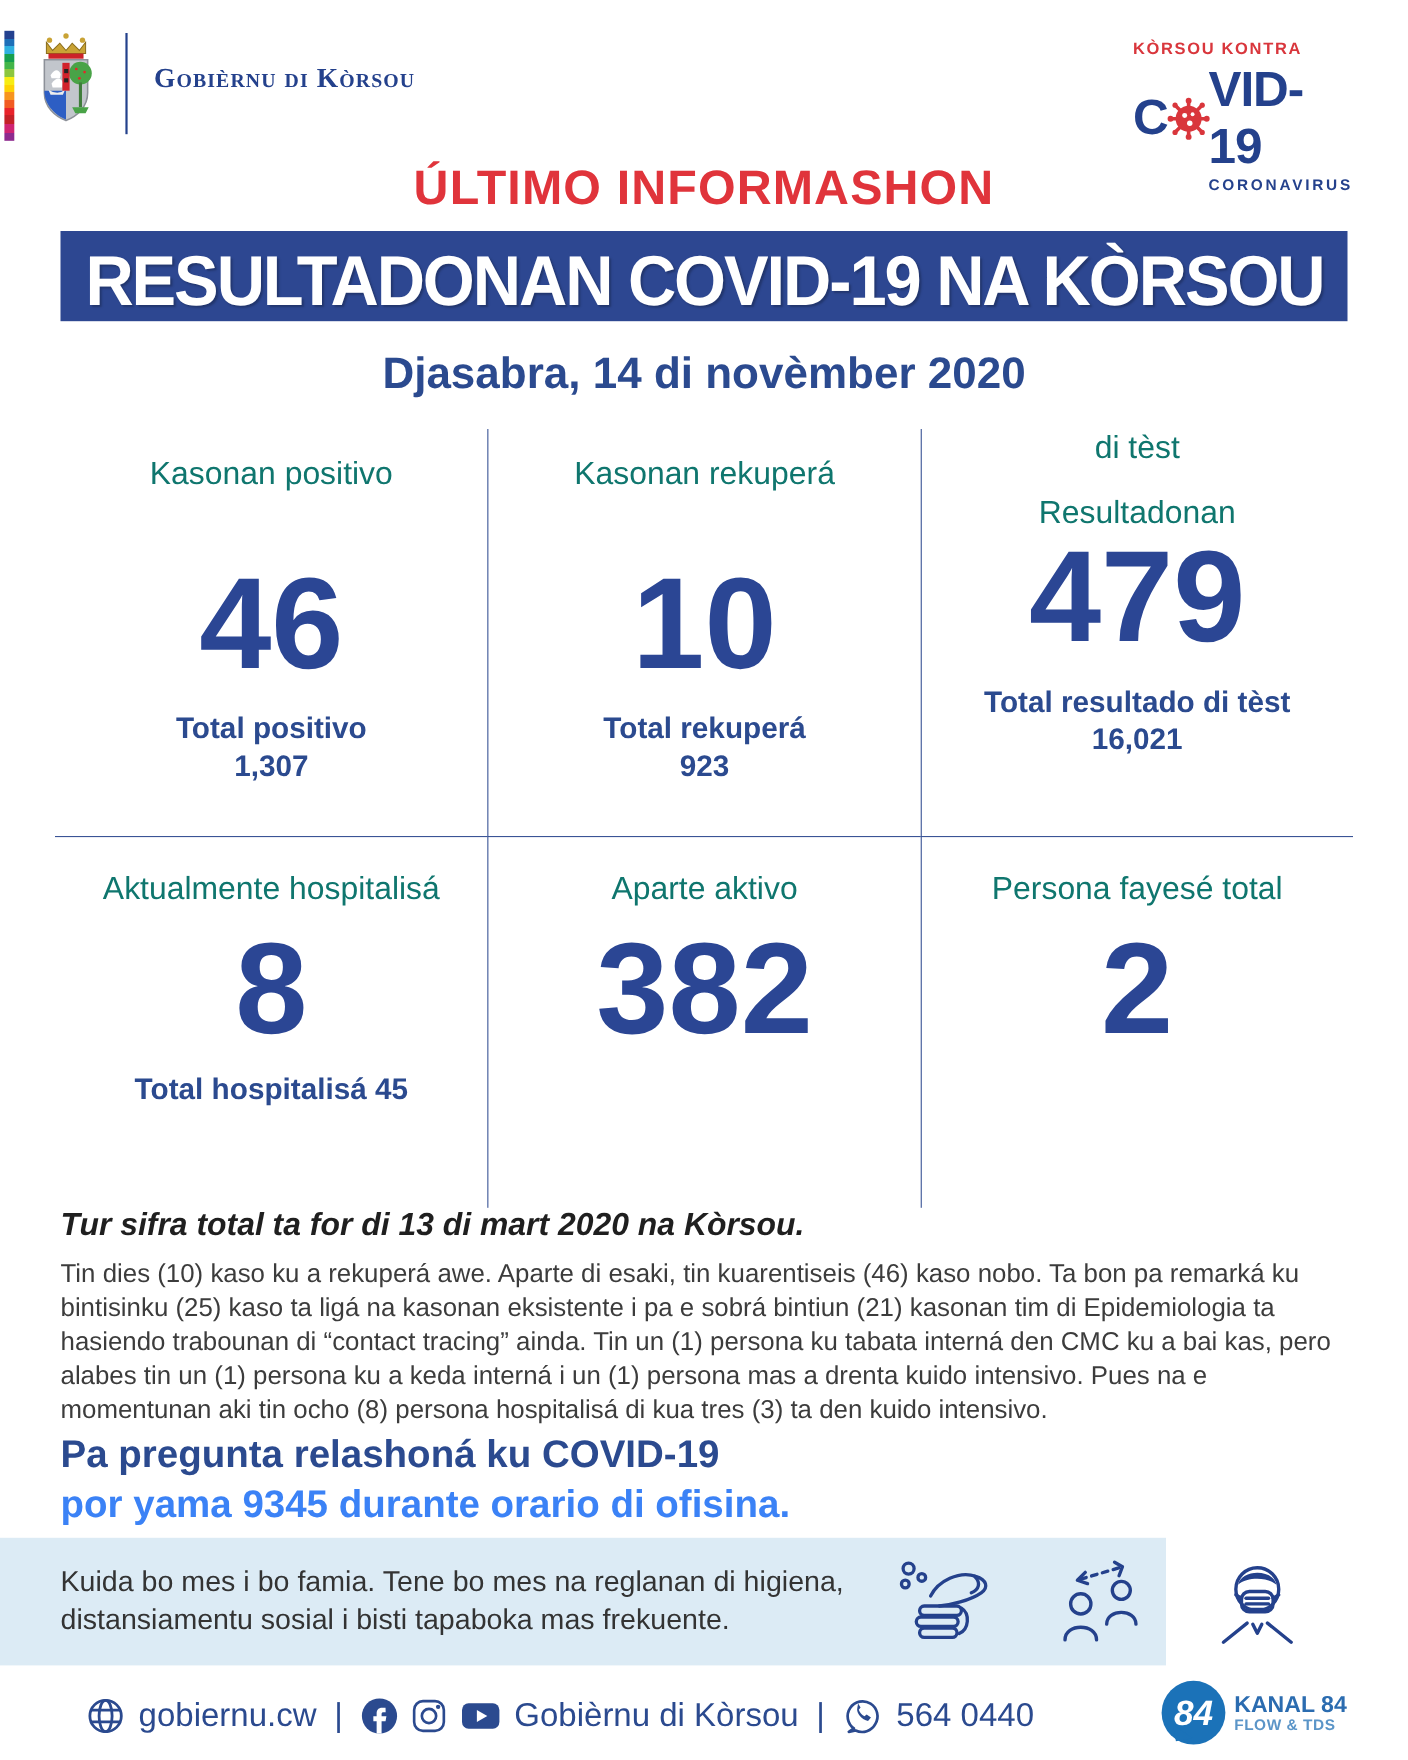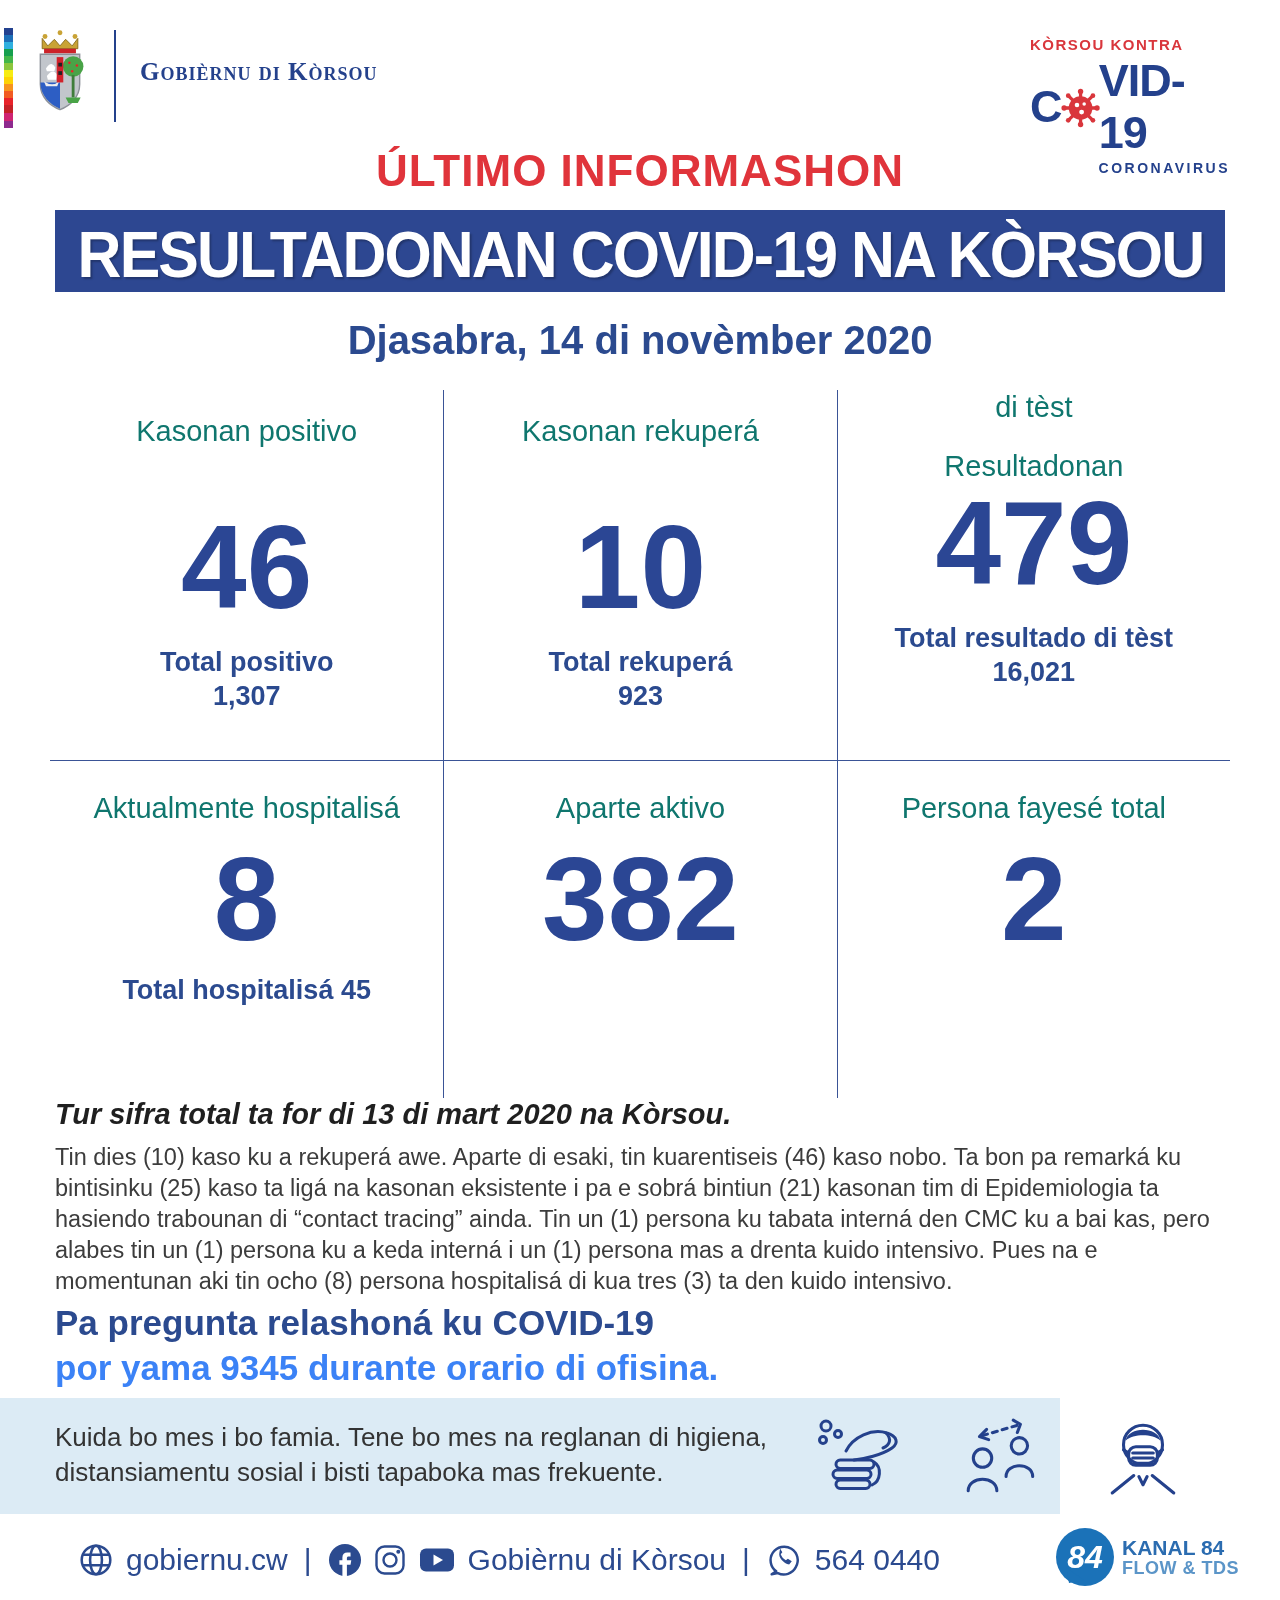--- a/index.html
+++ b/index.html
@@ -77,21 +77,21 @@
   .footer .txt { margin-left:12px; }
   .social-icons { display:flex; align-items:center; gap:11px; margin-right:12px; }
   .kanal { position:absolute; left:1056px; top:1528px; display:flex; align-items:center; }
   .k84-badge { position:relative; width:58px; height:58px; border-radius:50%; background:#1b72b8;
                display:flex; align-items:center; justify-content:center; }
   .k84-badge::after { content:""; position:absolute; left:2px; bottom:-8px; width:0; height:0;
                       border:11px solid transparent; border-top-color:#1b72b8; transform:rotate(35deg); }
   .k84-badge span { color:#ffffff; font-size:32px; font-weight:800; font-style:italic; }
   .kanal-text { margin-left:8px; line-height:1.05; }
   .kanal-line1 { color:#2b6cb0; font-size:21px; font-weight:700; }
-  .kanal-line2 { color:#5b95c8; font-size:18px; font-weight:700; letter-spacing:0.5px; }
+  .kanal-line2 { color:#5b95c8; font-size:14px; font-weight:700; letter-spacing:0.5px; }
 
   svg .ln { fill:none; stroke:#24418c; stroke-width:3; stroke-linecap:round; stroke-linejoin:round; }
   svg .ln2 { fill:none; stroke:#2b4a8f; stroke-width:2.4; stroke-linecap:round; stroke-linejoin:round; }
 </style>
 </head>
 <body>
 
 <div class="page">
 
   <div class="rainbow"></div>

